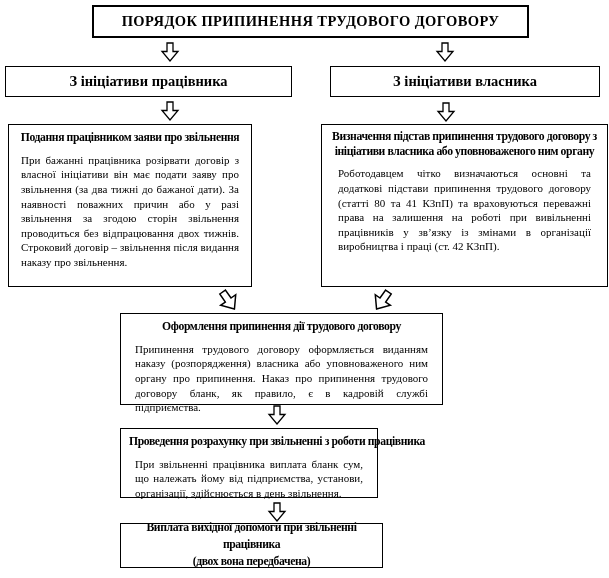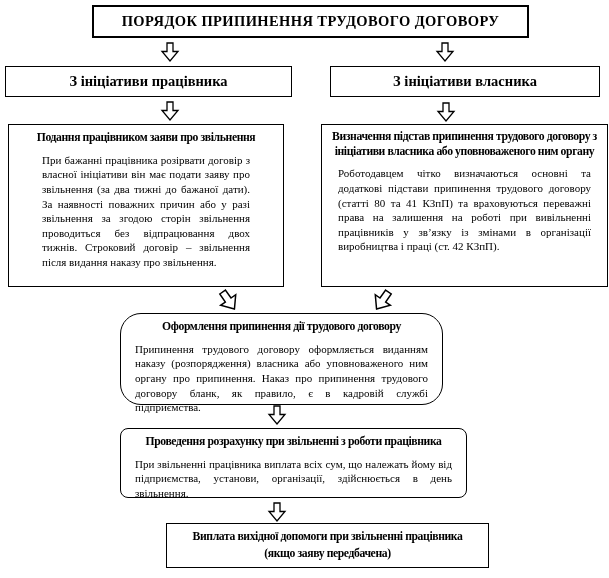--- a/index.html
+++ b/index.html
@@ -8,26 +8,26 @@
     font-family:"Liberation Serif","DejaVu Serif",serif;color:#000;overflow:hidden;
   }
   .box{position:absolute;border:1.5px solid #000;background:#fff;box-sizing:border-box;}
   .title-box{left:92px;top:5px;width:437px;height:33px;border-width:2px;
     display:flex;align-items:center;justify-content:center;}
   .title-box span{font-weight:bold;font-size:14.5px;letter-spacing:.4px;white-space:nowrap;}
   .label-box{display:flex;align-items:center;justify-content:center;}
   .label-box span{font-weight:bold;font-size:14.5px;white-space:nowrap;}
   .worker-label{left:5px;top:66px;width:287px;height:31px;}
   .owner-label{left:330px;top:66px;width:270px;height:31px;}
-  .worker-detail{left:8px;top:124px;width:276px;height:163px;padding:6px 27px;}
+  .worker-detail{left:8px;top:124px;width:244px;height:163px;padding:6px 6px;}
   .owner-detail{left:321px;top:124px;width:287px;height:163px;padding:5px 10px;}
-  .step1{left:120px;top:313px;width:323px;height:92px;padding:6px 8px;border-radius:21px;}
-  .step2{left:120px;top:428px;width:347px;height:70px;padding:6px 8px;border-radius:8px;}
-  .step3{left:120px;top:523px;width:323px;height:45px;padding:4px 12px;
-    display:flex;flex-direction:column;align-items:center;justify-content:center;margin-left:46px;}
+  .step1{left:120px;top:313px;width:323px;height:92px;padding:6px 8px;}
+  .step2{left:120px;top:428px;width:258px;height:70px;padding:6px 8px;}
+  .step3{left:120px;top:523px;width:263px;height:45px;padding:4px 12px;
+    display:flex;flex-direction:column;align-items:center;justify-content:center;}
   .hd{font-weight:bold;font-size:11.7px;letter-spacing:-0.4px;text-align:center;
     line-height:1.25;margin:0 0 7px 0;}
   .hd.oneline{white-space:nowrap;}
   .body-text{font-size:11px;line-height:1.33;text-align:justify;margin:6px;}
   .step3 .hd{margin:0;line-height:1.45;}
   .arrow{position:absolute;width:20px;height:20px;}
   .arrow svg{display:block;}
   .arrow-a1{left:160px;top:42px;}
   .arrow-a2{left:435px;top:42px;}
   .arrow-b1{left:160px;top:101px;}
@@ -101,27 +101,27 @@
   </div>
 
   <span class="arrow arrow-c">
     <svg viewBox="0 0 20 20" width="20" height="20">
         <path d="M7 1 H13 V9.5 H18 L10 19 L2 9.5 H7 Z" fill="#fff" stroke="#000" stroke-width="1.3"></path>
       </svg>
   </span>
 
   <div class="box step2">
     <div class="hd oneline">Проведення розрахунку при звільненні з роботи працівника</div>
-    <p class="body-text">При звільненні працівника виплата всіх сум, що належать йому від підприємства, установи, організації, здійснюється в день звільнення.</p>
+    <p class="body-text">При звільненні працівника виплата бланк сум, що належать йому від підприємства, установи, організації, здійснюється в день звільнення.</p>
   </div>
 
   <span class="arrow arrow-d">
     <svg viewBox="0 0 20 20" width="20" height="20">
         <path d="M7 1 H13 V9.5 H18 L10 19 L2 9.5 H7 Z" fill="#fff" stroke="#000" stroke-width="1.3"></path>
       </svg>
   </span>
 
   <div class="box step3">
     <div class="hd">Виплата вихідної допомоги при звільненні працівника</div>
-    <div class="hd">(якщо заяву передбачена)</div>
+    <div class="hd">(двох вона передбачена)</div>
   </div>
 
 </div>
 
 </body></html>

